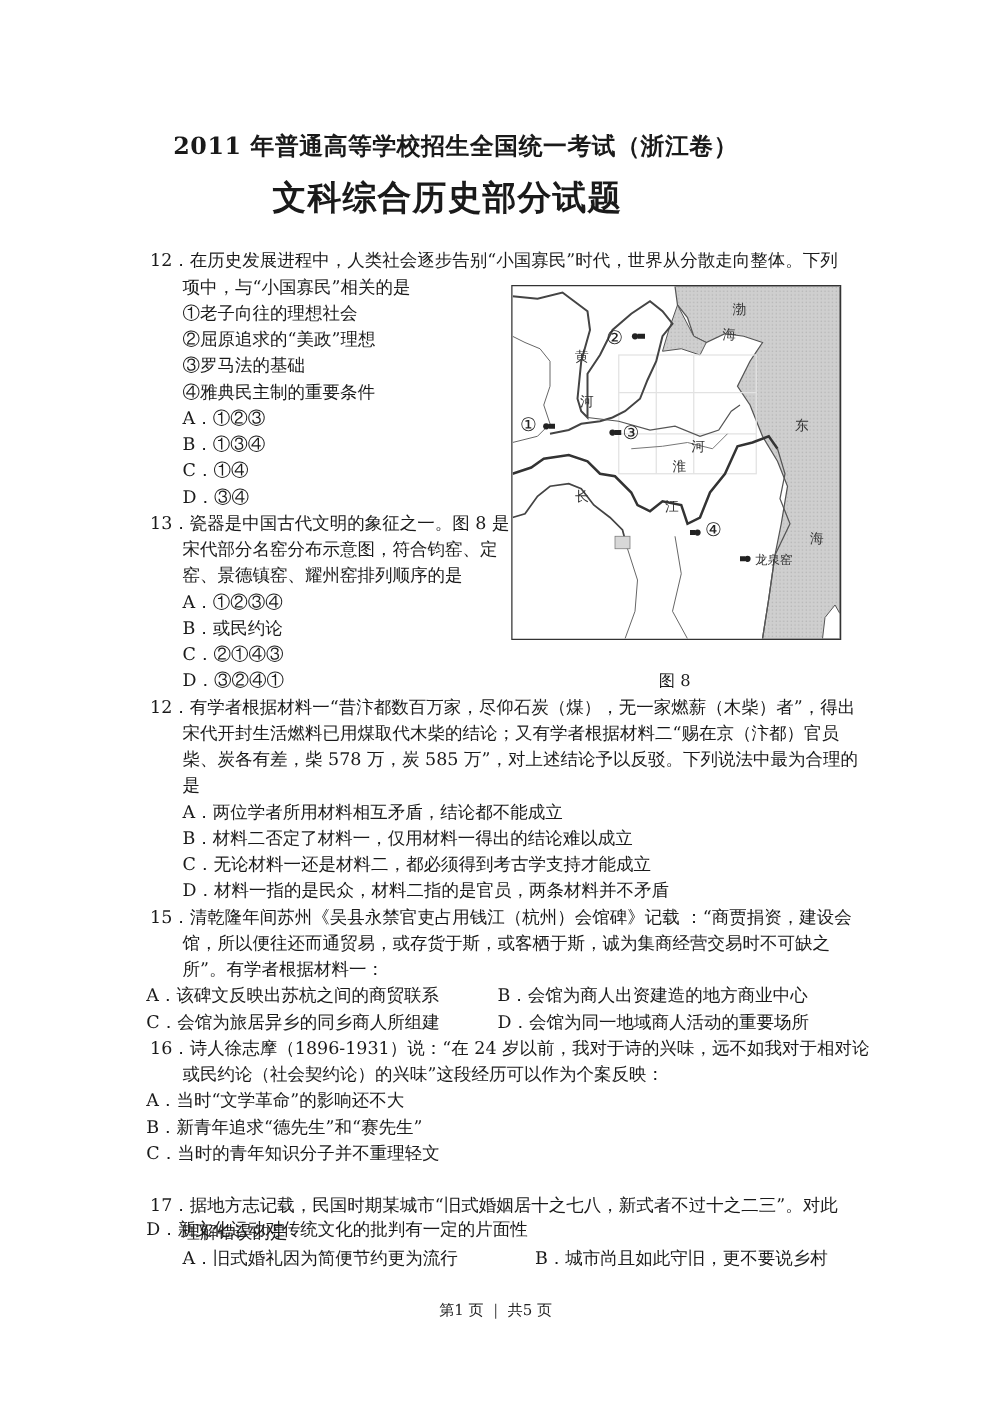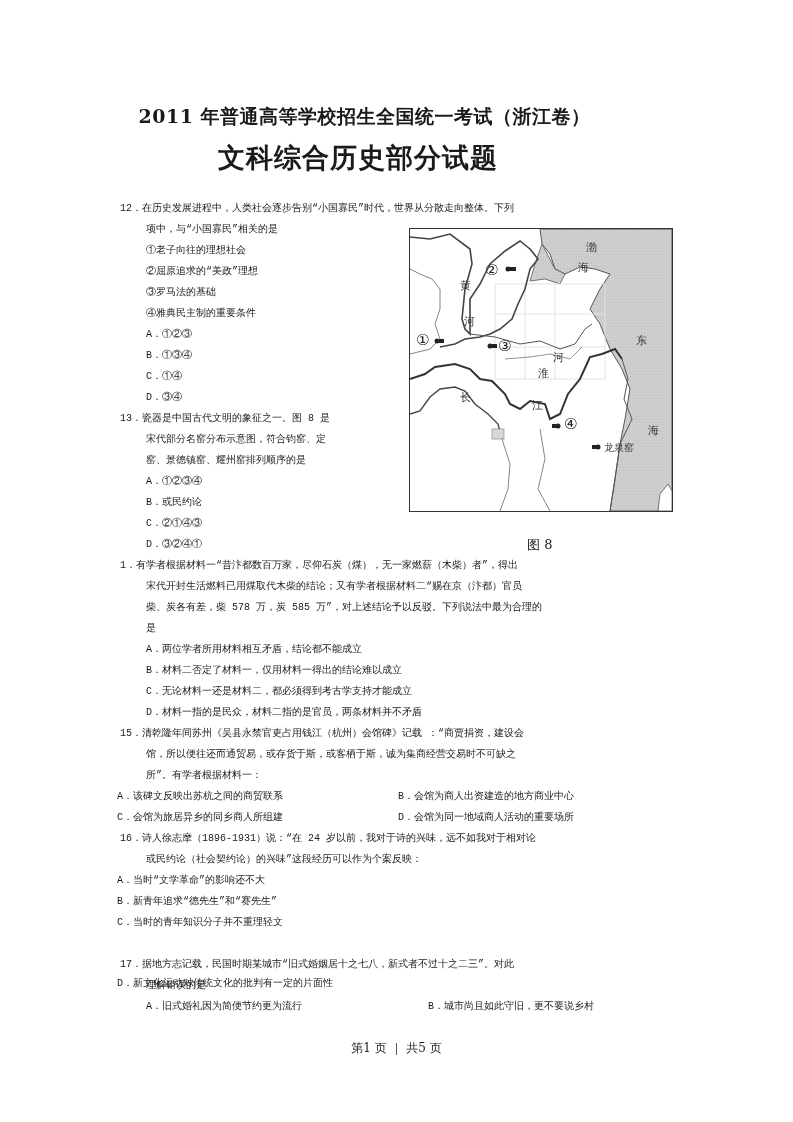--- a/index.html
+++ b/index.html
@@ -12,21 +12,21 @@
     position: absolute; left: 0; width: 653px; top: 104px; text-align: center;
     font-family: "DejaVu Serif", "Liberation Serif", serif;
     font-weight: bold; font-size: 19px; letter-spacing: 0.5px; margin-left: 38px;
   }
   .title2 {
     position: absolute; left: 0; width: 716px; top: 140px; text-align: center;
     font-family: "DejaVu Sans", "Liberation Sans", sans-serif;
     font-weight: bold; font-size: 27px; letter-spacing: 1px;
   }
   .line {
-    position: absolute; font-size: 10px; line-height: 20px; white-space: nowrap; font-family: Liberation Mono, monospace;
+    position: absolute; font-size: 14px; line-height: 20px; white-space: nowrap;
   }
   .q { left: 120px; }
   .ind { left: 146px; }
   .left { left: 117px; }
   .mid { left: 398px; }
   .mid2 { left: 428px; }
   .map {
     position: absolute; left: 409px; top: 228px; width: 262px; height: 282px;
     border: 1.5px solid #333; background: #fff; overflow: hidden;
   }
@@ -133,21 +133,21 @@
         <rect x="82" y="115" width="5" height="4"></rect>
       <circle cx="148" cy="197" r="2.5"></circle>
         <rect x="142" y="195" width="4" height="4"></rect>
       <circle cx="188" cy="218" r="2.5"></circle>
         <rect x="182" y="216" width="4" height="4"></rect>
     </g>
   </svg>
 </div>
 <div class="fig-cap">图 8</div>
 
-<div class="line q" style="top:556px;">1．有学者根据材料一“昔汴都数百万家，尽仰石炭（煤），无一家燃薪（木柴）者”，得出</div>
+<div class="line q" style="top:556px;">12．有学者根据材料一“昔汴都数百万家，尽仰石炭（煤），无一家燃薪（木柴）者”，得出</div>
 <div class="line ind" style="top:577px;">宋代开封生活燃料已用煤取代木柴的结论；又有学者根据材料二“赐在京（汴都）官员</div>
 <div class="line ind" style="top:598px;">柴、炭各有差，柴 578 万，炭 585 万”，对上述结论予以反驳。下列说法中最为合理的</div>
 <div class="line ind" style="top:619px;">是</div>
 <div class="line ind" style="top:640px;">A．两位学者所用材料相互矛盾，结论都不能成立</div>
 <div class="line ind" style="top:661px;">B．材料二否定了材料一，仅用材料一得出的结论难以成立</div>
 <div class="line ind" style="top:682px;">C．无论材料一还是材料二，都必须得到考古学支持才能成立</div>
 <div class="line ind" style="top:703px;">D．材料一指的是民众，材料二指的是官员，两条材料并不矛盾</div>
 
 <div class="line q" style="top:724px;text-align:center;">15．清乾隆年间苏州《吴县永禁官吏占用钱江（杭州）会馆碑》记载 ：“商贾捐资，建设会</div>
 <div class="line ind" style="top:745px;">馆，所以便往还而通贸易，或存货于斯，或客栖于斯，诚为集商经营交易时不可缺之</div>

